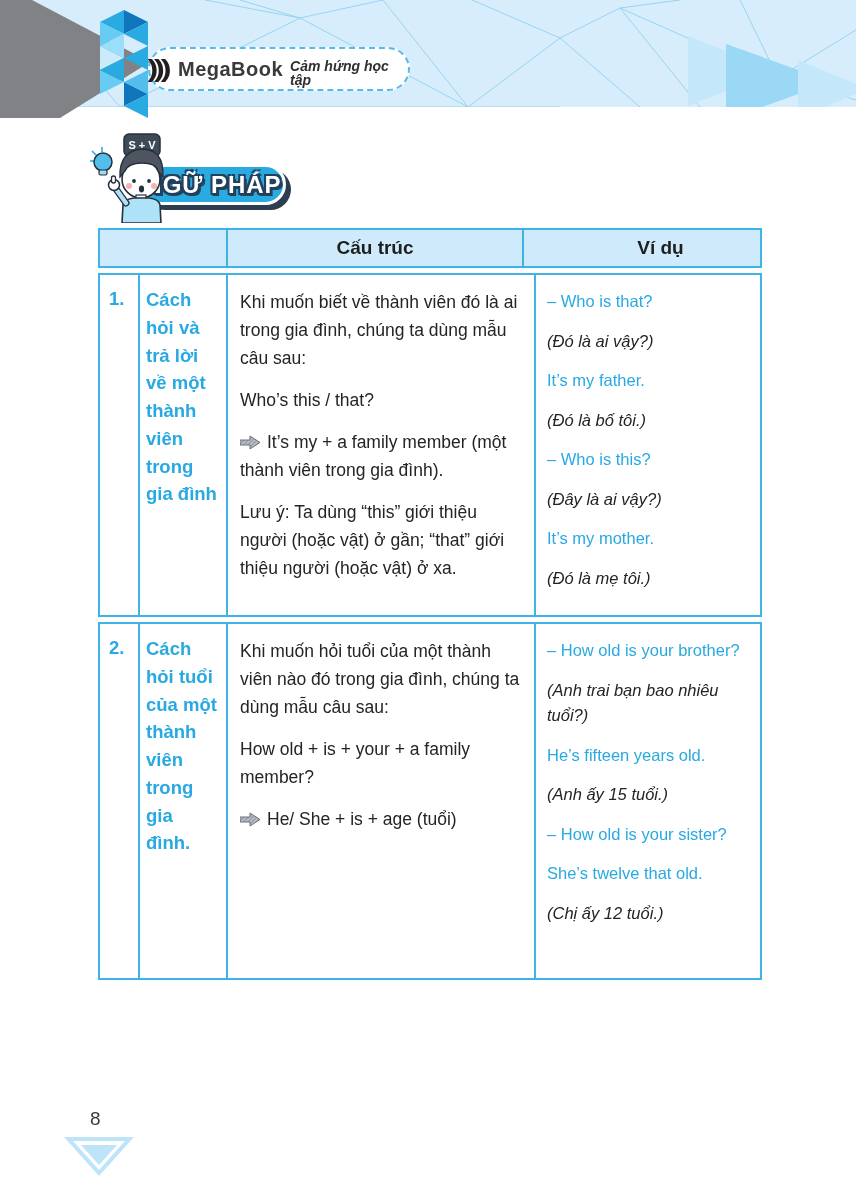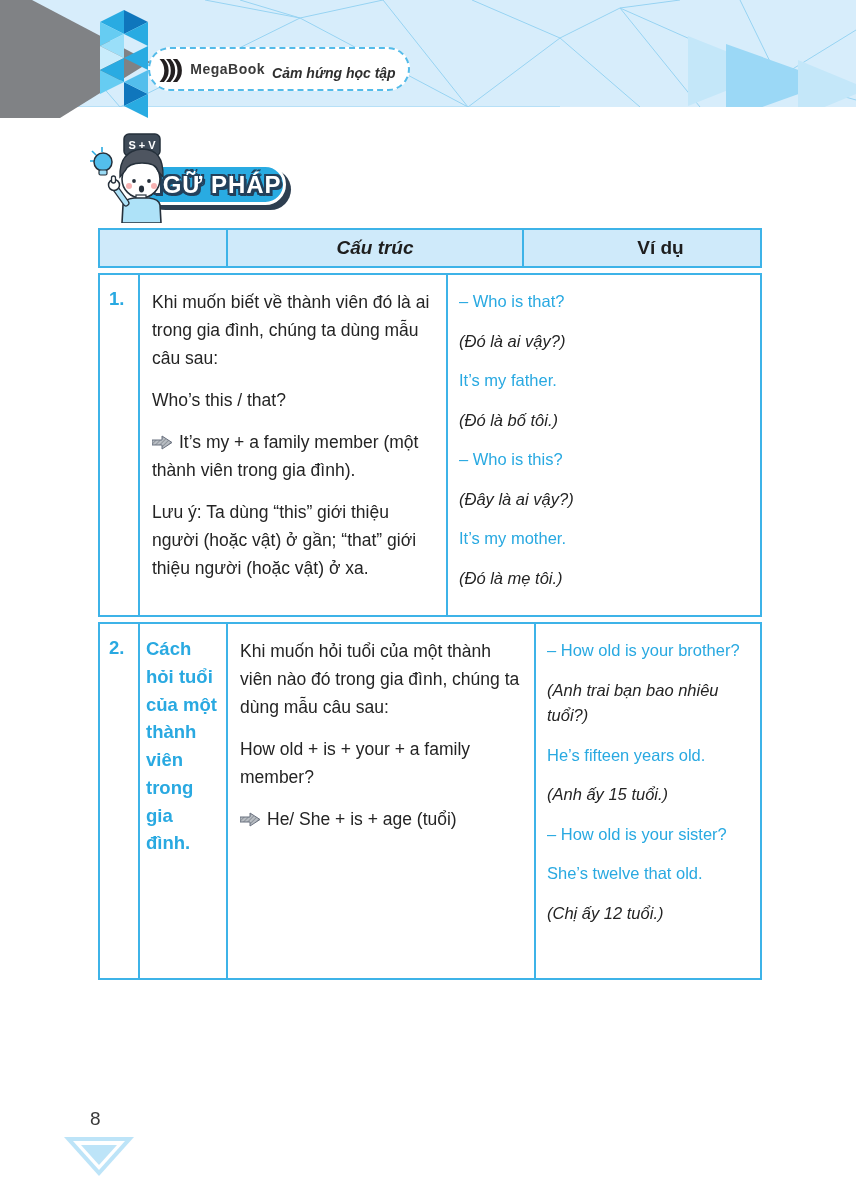--- a/index.html
+++ b/index.html
@@ -28,21 +28,21 @@
   .corner{position:absolute;left:0;top:0;z-index:3;}
   .brand-pill{
     position:absolute;left:148px;top:47px;width:262px;height:44px;z-index:2;
     background:#ffffff;border:2px dashed #53BBE9;border-radius:24px;
     display:flex;align-items:center;justify-content:center;gap:7px;
   }
   .brand-mark{
     font-weight:900;font-size:24px;letter-spacing:-3px;color:#231F20;
     transform:scaleX(1.35);display:inline-block;margin-right:6px;line-height:1;
   }
-  .brand-name{font-size:14px;font-weight:700;color:#3A3A3A;letter-spacing:.5px;line-height:1;}
+  .brand-name{font-size:20px;font-weight:700;color:#3A3A3A;letter-spacing:.5px;line-height:1;}
   .brand-tagline{font-size:14px;font-weight:700;font-style:italic;color:#2F2F2F;line-height:1;margin-top:8px;}
   
   .banner{
     position:absolute;left:140px;top:164px;width:146px;height:41px;z-index:4;
     background:var(--banner-blue);border:3px solid #ffffff;border-radius:21px;
     box-shadow:5px 5px 0 var(--banner-shadow);
     display:flex;align-items:center;justify-content:center;
   }
   .banner span{
     color:#ffffff;font-size:24px;font-weight:800;letter-spacing:1px;
@@ -50,21 +50,21 @@
   }
   .char{position:absolute;left:86px;top:133px;z-index:5;}
   
   .gtable{position:absolute;left:98px;top:228px;width:664px;}
   .thead{
     display:flex;border:2px solid var(--border-cyan);background:var(--header-bg);
     height:40px;align-items:stretch;
   }
   .th{display:flex;align-items:center;justify-content:center;font-size:19px;font-weight:700;color:#1E1E1E;}
   .th-merged{width:128px;border-right:2px solid var(--border-cyan);}
-  .th-struct{width:296px;border-right:2px solid var(--border-cyan);font-style:italic;}
+  .th-struct{width:296px;border-right:2px solid var(--border-cyan);}
   .th-example{flex:1;margin-left:37px;}
   .trow{display:flex;border:2px solid var(--border-cyan);margin-top:5px;background:#fff;}
   .cell{min-height:10px;}
   .cnum{
     width:40px;border-right:2px solid var(--border-cyan);
     padding:13px 2px 0 9px;color:var(--accent-blue);font-weight:700;font-size:18.5px;
   }
   .ctopic{
     width:88px;border-right:2px solid var(--border-cyan);
     padding:11px 6px;color:var(--accent-blue);font-weight:700;font-size:18.5px;line-height:1.5;
@@ -170,20 +170,21 @@
 
 <section class="gtable">
   <div class="thead">
     <div class="th th-merged"></div>
     <div class="th th-struct">Cấu trúc</div>
     <div class="th th-example">Ví dụ</div>
   </div>
   <div id="rows">
       <div class="trow r1">
         <div class="cell cnum">1.</div>
+        <div class="cell ctopic">Cách hỏi và trả lời về một thành viên trong gia đình</div>
         <div class="cell cstruct">
           <p class="sp">Khi muốn biết về thành viên đó là ai trong gia đình, chúng ta dùng mẫu câu sau:</p>
           <p class="sp">Who’s this / that?</p>
           <p class="sp"><svg class="arrow-ic" width="21" height="15" viewBox="0 0 21 15">
     <defs>
       <pattern id="hatch" width="3" height="3" patternUnits="userSpaceOnUse" patternTransform="rotate(45)">
         <rect width="3" height="3" fill="#B9BEC4"></rect>
                   <line x1="0" y1="0" x2="0" y2="3" stroke="#7D838B" stroke-width="1.4"></line>
       </pattern>
     </defs>

